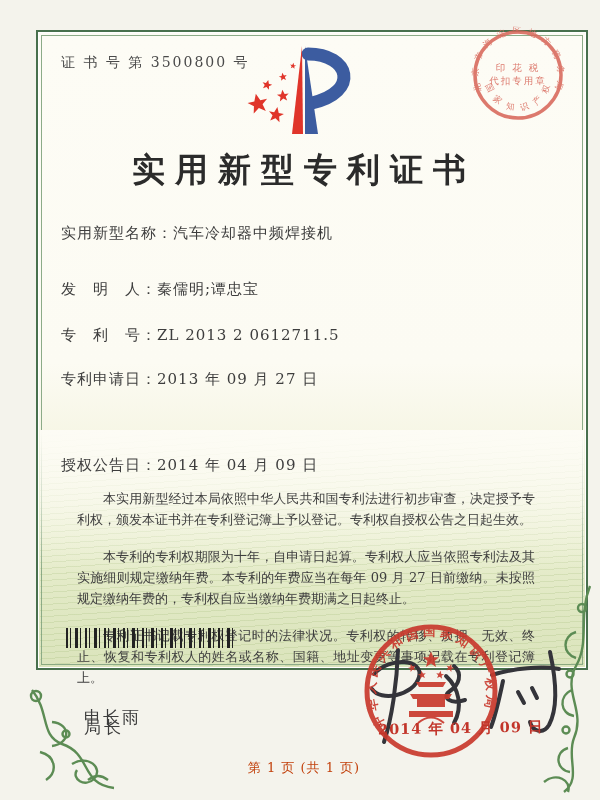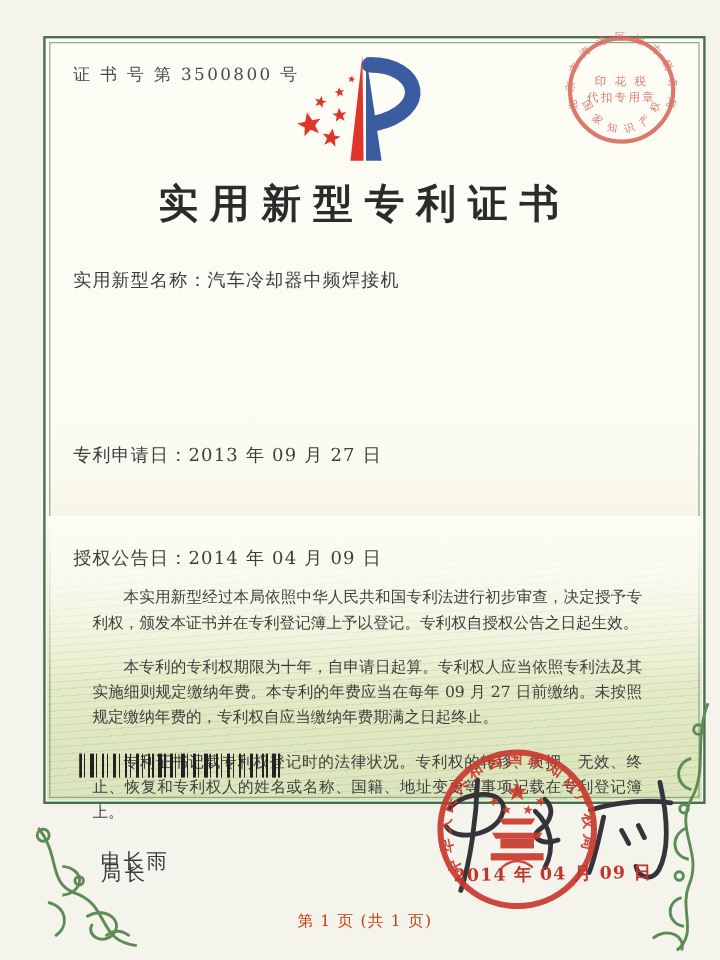--- a/index.html
+++ b/index.html
@@ -108,20 +108,22 @@
       <use href="#star" transform="translate(45,54) scale(0.62) rotate(-6)"></use>
       <use href="#star" transform="translate(29,43) scale(0.52) rotate(14)"></use>
       <use href="#star" transform="translate(45,35) scale(0.42) rotate(-10)"></use>
       <use href="#star" transform="translate(55,24) scale(0.32) rotate(8)"></use>
     </g>
   </svg>
 
   <div class="title">实用新型专利证书</div>
 
   <div class="field f0"><span>实用新型名称：</span><span>汽车冷却器中频焊接机</span></div>
+  <div class="field f1"><span>发　明　人：</span><span>秦儒明;谭忠宝</span></div>
+  <div class="field f2"><span>专　利　号：</span><span>ZL 2013 2 0612711.5</span></div>
   <div class="field f3"><span>专利申请日：</span><span>2013 年 09 月 27 日</span></div>
   <div class="field f5"><span>授权公告日：</span><span>2014 年 04 月 09 日</span></div>
 
   <div class="paragraphs">
     <p>本实用新型经过本局依照中华人民共和国专利法进行初步审查，决定授予专利权，颁发本证书并在专利登记簿上予以登记。专利权自授权公告之日起生效。</p>
     <p>本专利的专利权期限为十年，自申请日起算。专利权人应当依照专利法及其实施细则规定缴纳年费。本专利的年费应当在每年 09 月 27 日前缴纳。未按照规定缴纳年费的，专利权自应当缴纳年费期满之日起终止。</p>
     <p>专利证书记载专利权登记时的法律状况。专利权的转移、质押、无效、终止、恢复和专利权人的姓名或名称、国籍、地址变更等事项记载在专利登记簿上。</p>
   </div>
 
   <div class="barcode"></div>

